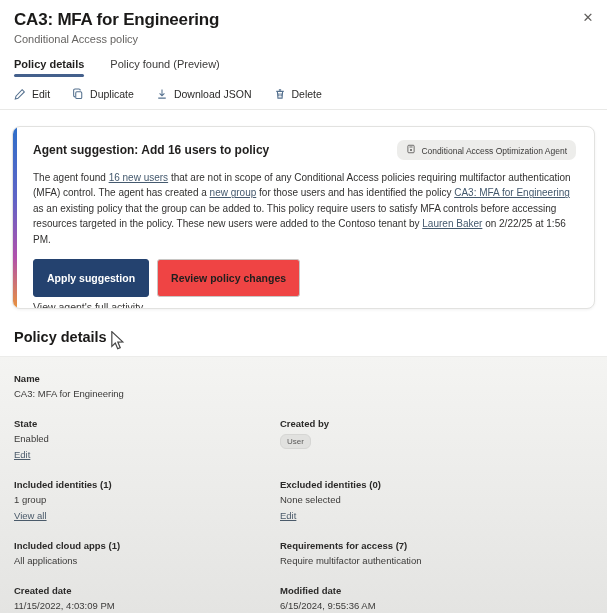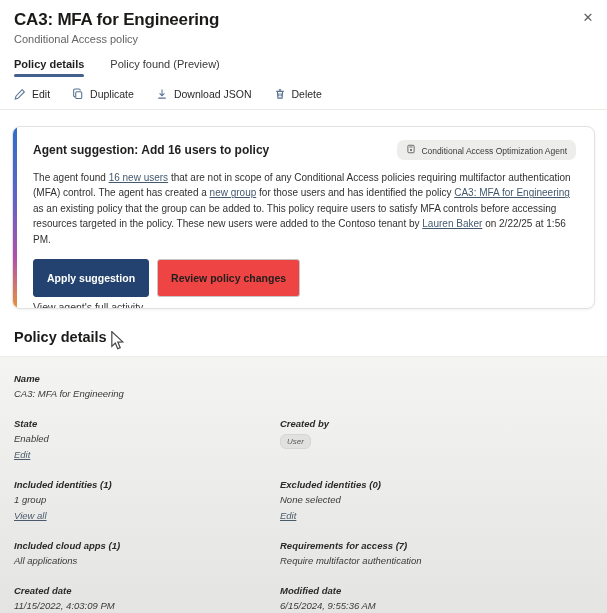--- a/index.html
+++ b/index.html
@@ -62,21 +62,21 @@
   .btn-secondary { background:#ef4444; color:#201f1e; border:1px solid #c8c6c4; }
   .activity-link { margin-top:3px; font-size:10.5px; color:#3a3938; display:inline-block; width:max-content; cursor:pointer; }
 
   
   .details-head { padding:20px 14px 11px; background:#fff; }
   .details-heading { font-size:14.5px; font-weight:700; color:#1b1a19; }
   .details-panel {
     flex:1; background:linear-gradient(180deg,#f4f4f2 0%,#e4e4e2 100%);
     padding:16px 14px 0; border-top:1px solid #ececea;
   }
-  .fields { display:grid; grid-template-columns:266px 1fr; row-gap:17px;font-style:italic; }
+  .fields { display:grid; grid-template-columns:266px 1fr; row-gap:17px; }
   .field { min-height:28px; }
   .field.full { grid-column:1 / -1; }
   .field-label { font-size:9.5px; font-weight:700; color:#2b2a29; }
   .field-value { font-size:9.5px; color:#3b3a39; margin-top:4px; }
   .field-link { font-size:9.5px; color:#4a5a6a; text-decoration:underline; margin-top:4px; display:inline-block; cursor:pointer; }
   .user-badge { background:#e1e1df; border:1px solid #d6d6d4; border-radius:6px; padding:2px 6px; font-size:8px; color:#5a5958; display:inline-block; margin-top:5px; }
 
   
   .cursor { position:absolute; left:110px; top:331px; pointer-events:none; z-index:10; }
 </style>

